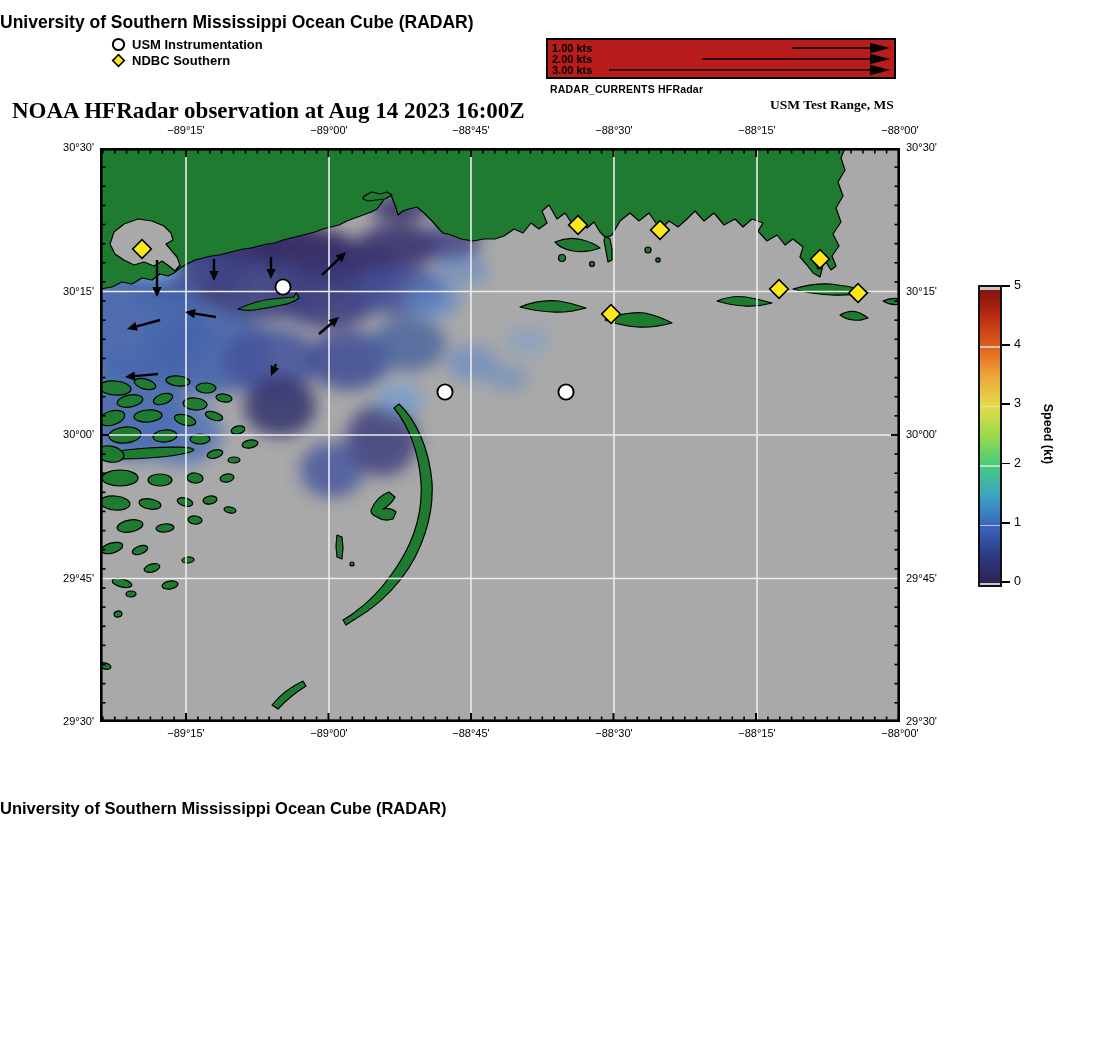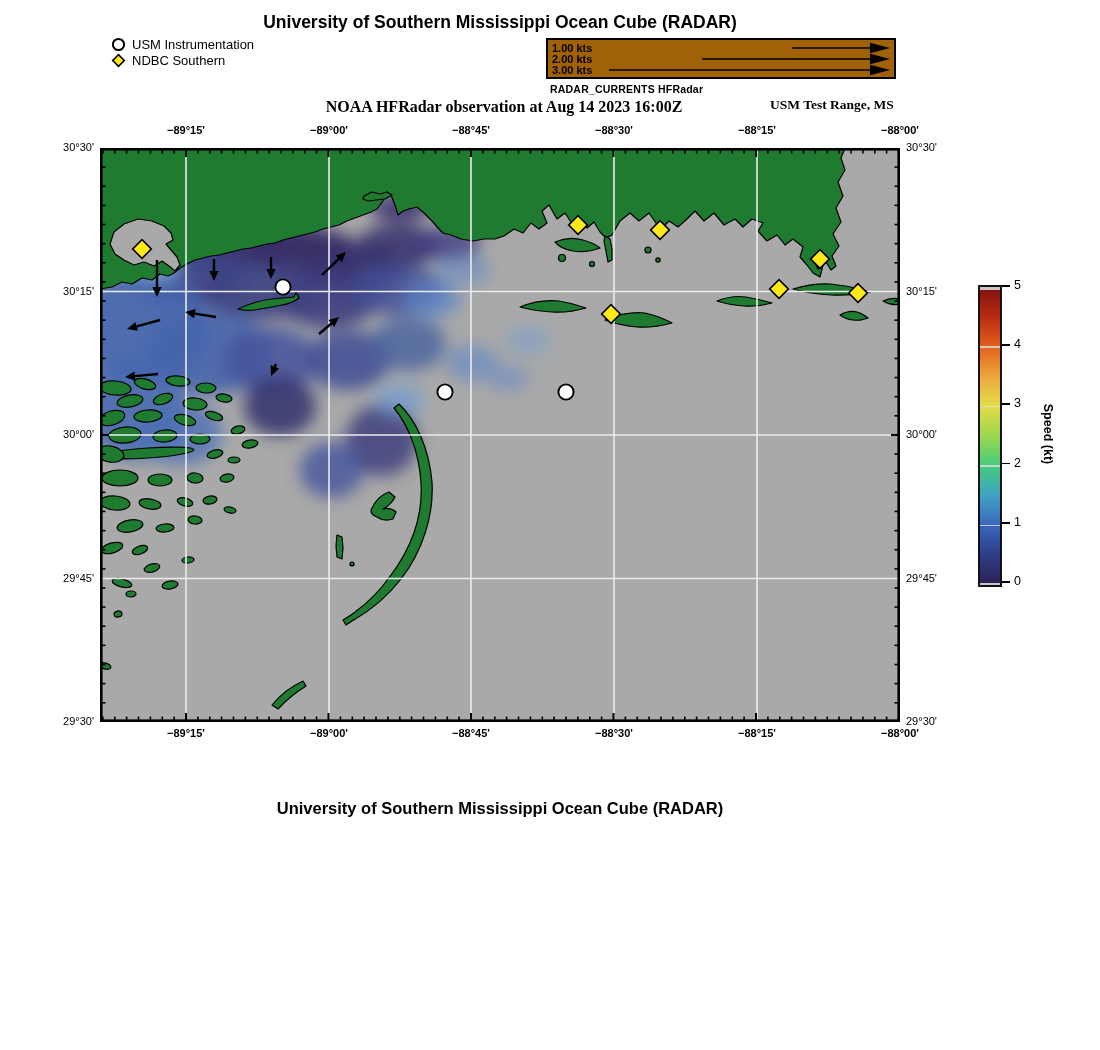--- a/index.html
+++ b/index.html
@@ -1,25 +1,25 @@
 <!DOCTYPE html>
 <html><head>
 <meta charset="utf-8">
 <style>
   html,body{margin:0;padding:0;background:#fff;}
   #canvas{position:relative;width:1100px;height:1050px;background:#fff;overflow:hidden;
           font-family:"Liberation Sans","DejaVu Sans",sans-serif;color:#000;}
   .abs{position:absolute;}
-  .title{font-weight:bold;font-size:17.5px;text-align:center;width:1000px;left:0;}
+  .title{font-weight:bold;font-size:17.5px;width:1000px;left:0;}
   .serif{font-family:"Liberation Serif","DejaVu Serif",serif;}
-  .legend-row{display:flex;align-items:center;gap:6px;height:16px;font-weight:normal;font-size:13px;}
-  #vector-scale-box{border:2.5px solid #000;background:#a16207;}
+  .legend-row{display:flex;align-items:center;gap:6px;height:16px;font-weight:bold;font-size:13px;}
+  #vector-scale-box{border:2.5px solid #000;background:#b91c1c;}
   .vs-caption{font-weight:bold;font-size:10.5px;letter-spacing:.2px;}
   .axis-label{position:absolute;font-size:11px;white-space:nowrap;}
-  .x-lab{width:80px;text-align:center;font-weight:bold;}
+  .x-lab{width:80px;text-align:center;}
   .y-lab-l{width:54px;text-align:right;}
   .y-lab-r{width:60px;text-align:left;}
   #colorbar-bar{position:absolute;left:2px;top:2px;width:24px;height:302px;border:2.2px solid #111;box-sizing:border-box;}
   .cb-sep{position:absolute;left:0;right:0;height:1.5px;background:rgba(225,225,225,.8);}
   .cb-cap{position:absolute;left:0;right:0;height:2.5px;background:#c6c6c6;}
   .cb-tick{position:absolute;width:8px;height:1.8px;background:#000;left:26px;}
   .cb-lab{position:absolute;left:38px;font-size:12.5px;}
   #cb-title{position:absolute;width:120px;height:16px;text-align:center;font-weight:bold;font-size:12.5px;transform:rotate(90deg);}
 </style>
 </head>
@@ -52,21 +52,21 @@
         <text x="4" y="23" font-size="11" font-weight="bold" font-family="Liberation Sans, DejaVu Sans, sans-serif">2.00 kts</text>
         <line x1="154" y1="19" x2="324" y2="19" stroke="#000" stroke-width="1.3"></line>
         <polygon points="342,19 322,13.8 322,24.2" fill="#000"></polygon>
         <text x="4" y="34" font-size="11" font-weight="bold" font-family="Liberation Sans, DejaVu Sans, sans-serif">3.00 kts</text>
         <line x1="61" y1="30" x2="324" y2="30" stroke="#000" stroke-width="1.3"></line>
         <polygon points="342,30 322,24.8 322,35.2" fill="#000"></polygon>
       </svg>
   </div>
   <div class="abs vs-caption" style="left:550px;top:83px;">RADAR_CURRENTS HFRadar</div>
 
-  <div class="abs serif" style="top:98px;left:4px;width:1000px;text-align:center;font-weight:bold;font-size:16px;">NOAA HFRadar observation at Aug 14 2023 16:00Z</div>
+  <div class="abs serif" style="top:98px;left:12px;width:1000px;text-align:left;font-weight:bold;font-size:23px;">NOAA HFRadar observation at Aug 14 2023 16:00Z</div>
   <div class="abs serif" style="left:770px;top:97px;font-weight:bold;font-size:13.5px;">USM Test Range, MS</div>
 
   <div class="abs" style="left:0;top:124px;width:1100px;height:15px;" id="ax-top">
       <div class="axis-label x-lab" style="left: 146px; top: 0px;">−89°15'</div>
       <div class="axis-label x-lab" style="left: 289px; top: 0px;">−89°00'</div>
       <div class="axis-label x-lab" style="left: 431px; top: 0px;">−88°45'</div>
       <div class="axis-label x-lab" style="left: 574px; top: 0px;">−88°30'</div>
       <div class="axis-label x-lab" style="left: 717px; top: 0px;">−88°15'</div>
       <div class="axis-label x-lab" style="left: 860px; top: 0px;">−88°00'</div>
     </div>

